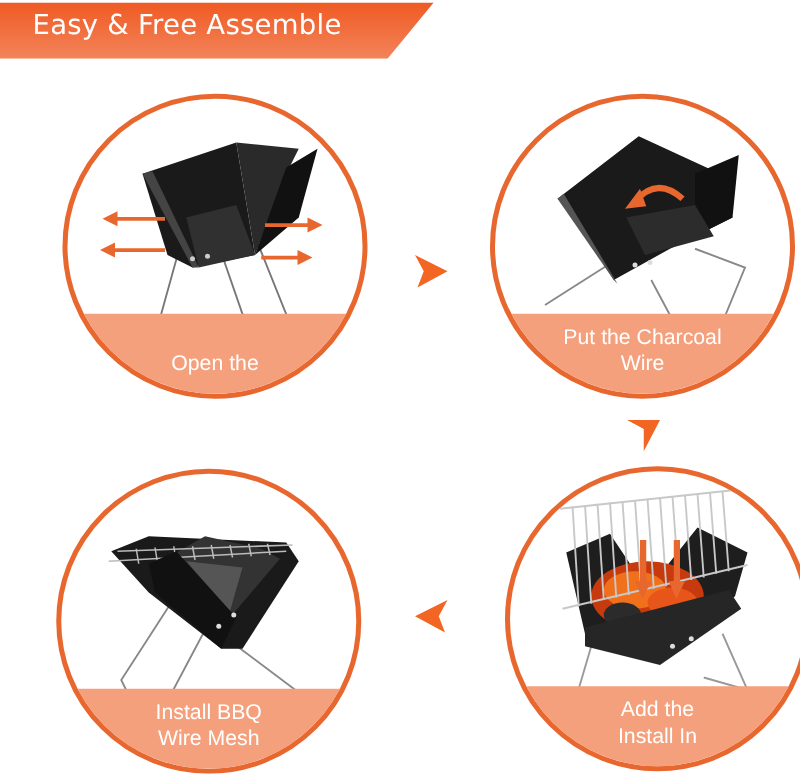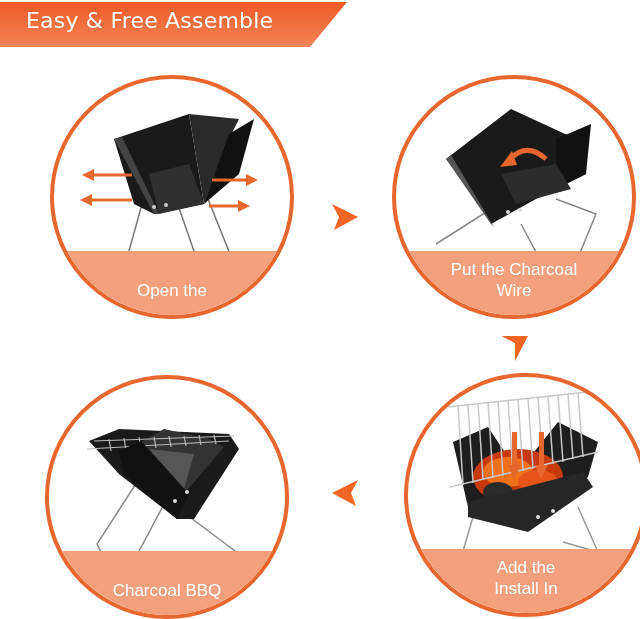--- a/index.html
+++ b/index.html
@@ -201,15 +201,16 @@
       <line x1="135" y1="57" x2="137" y2="67"></line>
       <line x1="150" y1="56" x2="152" y2="66"></line>
       <line x1="165" y1="56" x2="167" y2="65"></line>
     </g>
     <polygon points="70,72 92,62 140,115 128,140 75,95" fill="#111"></polygon>
     <circle cx="126" cy="122" r="2" fill="#ddd"></circle>
     <circle cx="138" cy="113" r="2" fill="#ddd"></circle>
   </svg>
   <div class="band"></div>
   <div class="label">
-    <div>Charcoal BBQ</div>
+    <div>Install BBQ</div>
+    <div>Wire Mesh</div>
   </div>
 </div>
 
 </body></html>

